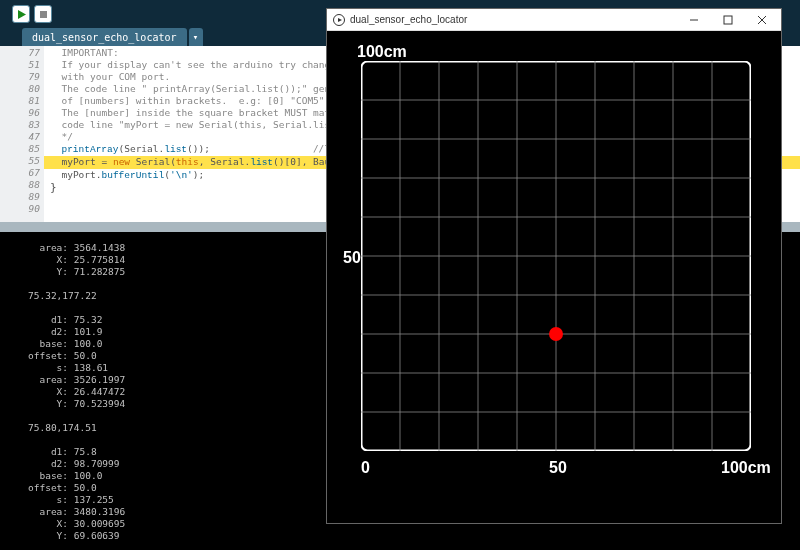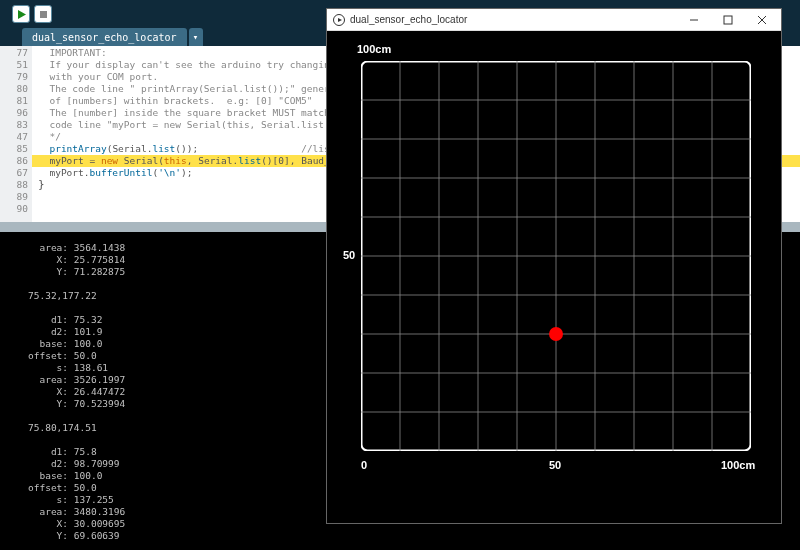--- a/index.html
+++ b/index.html
@@ -59,34 +59,35 @@
     display: flex;
     font-size: 9.5px;
     line-height: 12px;
     overflow: hidden;
   }
   .gutter {
     background: #eef0f2;
     color: #8a8a8a;
     text-align: right;
     padding: 1px 4px 1px 2px;
-    width: 32px;
+    width: 44px;
     user-select: none;
+    font-style: italic;
   }
   .code {
     flex: 1;
     padding: 1px 0;
     color: #555;
     white-space: pre;
   }
   .code .ln { padding: 0 6px; }
   .hl { background: #ffe14a; }
   .kw { color: #cc6600; }
   .str { color: #006699; }
-  .fn { color: #006699; }
+  .fn { color: #006699; font-family: Liberation Mono, monospace; }
   .this { color: #cc6600; text-align: center; }
   .cmt { color: #888; }
   .brace { font-size: 11px; }
   .strip {
     height: 10px;
     background: #a9b7bf;
     width: 100%;
   }
   .console {
     background: #000;
@@ -130,21 +131,21 @@
     margin-left:1px;
   }
   .winbtns { margin-left:auto; display:flex; }
   .winbtn { width:34px; height:22px; display:flex;align-items:center;justify-content:center; }
   .winbtn svg { display:block; }
   .canvas {
     flex: 1;
     background: #000;
     position: relative;
   }
-  .axis-label { position:absolute; color:#fff; font-family: Arial, sans-serif; font-size:11px; font-weight:bold;}
+  .axis-label { position:absolute; color:#fff; font-family: Arial, sans-serif; font-size:16px; font-weight:bold;}
   .grid { position:absolute; }
   .dot {
     position:absolute; width:14px; height:14px;
     background: #f00; border-radius:50%;
     transform: translate(-50%,-50%);
   }
 </style>
 </head>
 <body>
 
@@ -170,21 +171,21 @@
   <div class="gutter" id="gutter">
       <div>77</div>
       <div>51</div>
       <div>79</div>
       <div>80</div>
       <div>81</div>
       <div>96</div>
       <div>83</div>
       <div>47</div>
       <div>85</div>
-      <div>86</div>
+      <div>55</div>
       <div>67</div>
       <div>88</div>
       <div>89</div>
       <div>90</div>
     </div>
   <div class="code" id="code"><div class="ln cmt">  IMPORTANT:</div><div class="ln cmt">  If your display can't see the arduino try changing the</div><div class="ln cmt">  with your COM port.</div><div class="ln"></div><div class="ln cmt">  The code line " printArray(Serial.list());" generates a</div><div class="ln cmt">  of [numbers] within brackets.  e.g: [0] "COM5"</div><div class="ln"></div><div class="ln cmt">  The [number] inside the square bracket MUST match the [</div><div class="ln cmt">  code line "myPort = new Serial(this, Serial.list()[0],</div><div class="ln cmt">  */</div><div class="ln">  <span class="fn">printArray</span>(Serial.<span class="fn">list</span>());                  <span class="cmt">//lists y</span></div><div class="ln hl">  myPort = <span class="kw">new</span> Serial(<span class="this">this</span>, Serial.<span class="fn">list</span>()[<span>0</span>], Baud_rate);</div><div class="ln">  myPort.<span class="fn">bufferUntil</span>(<span class="str">'\n'</span>);</div><div class="ln brace">}</div></div>
 </div>
 
 <div class="strip"></div>
 

